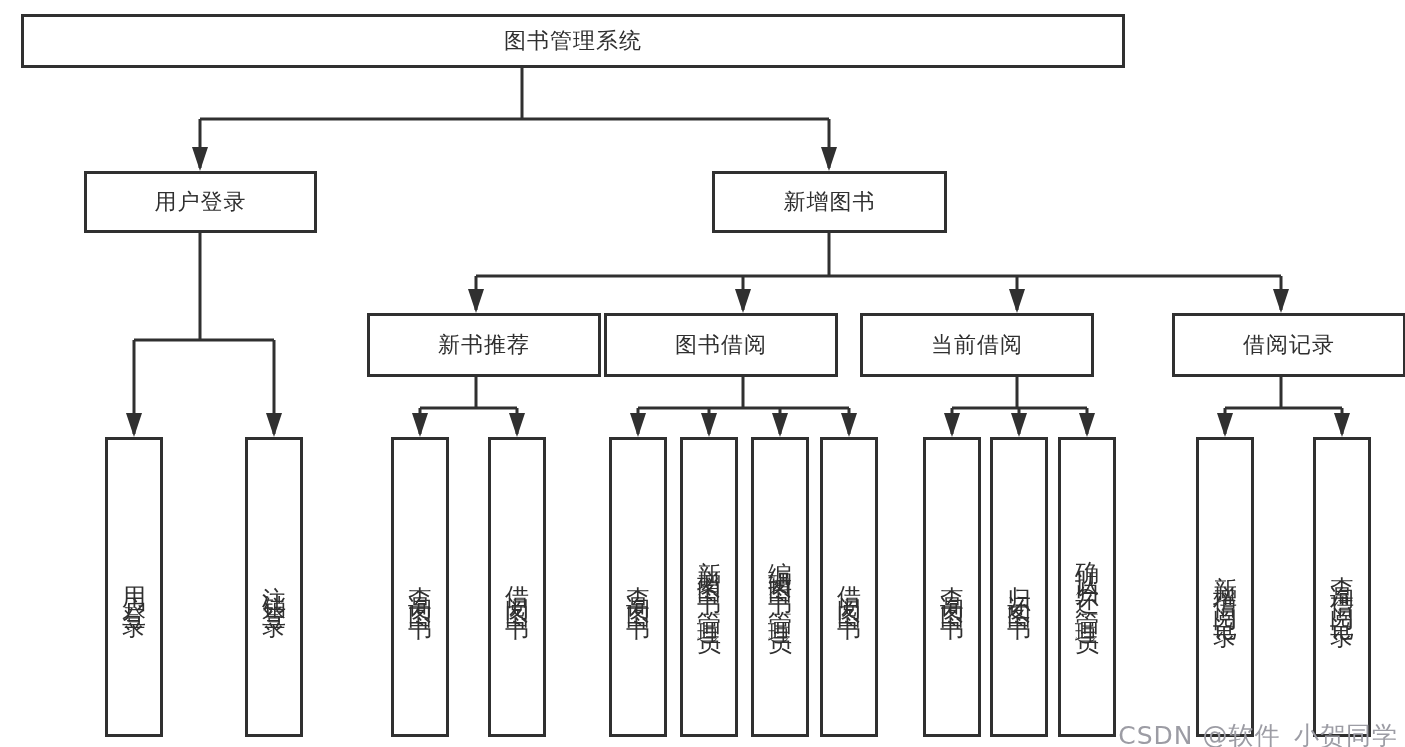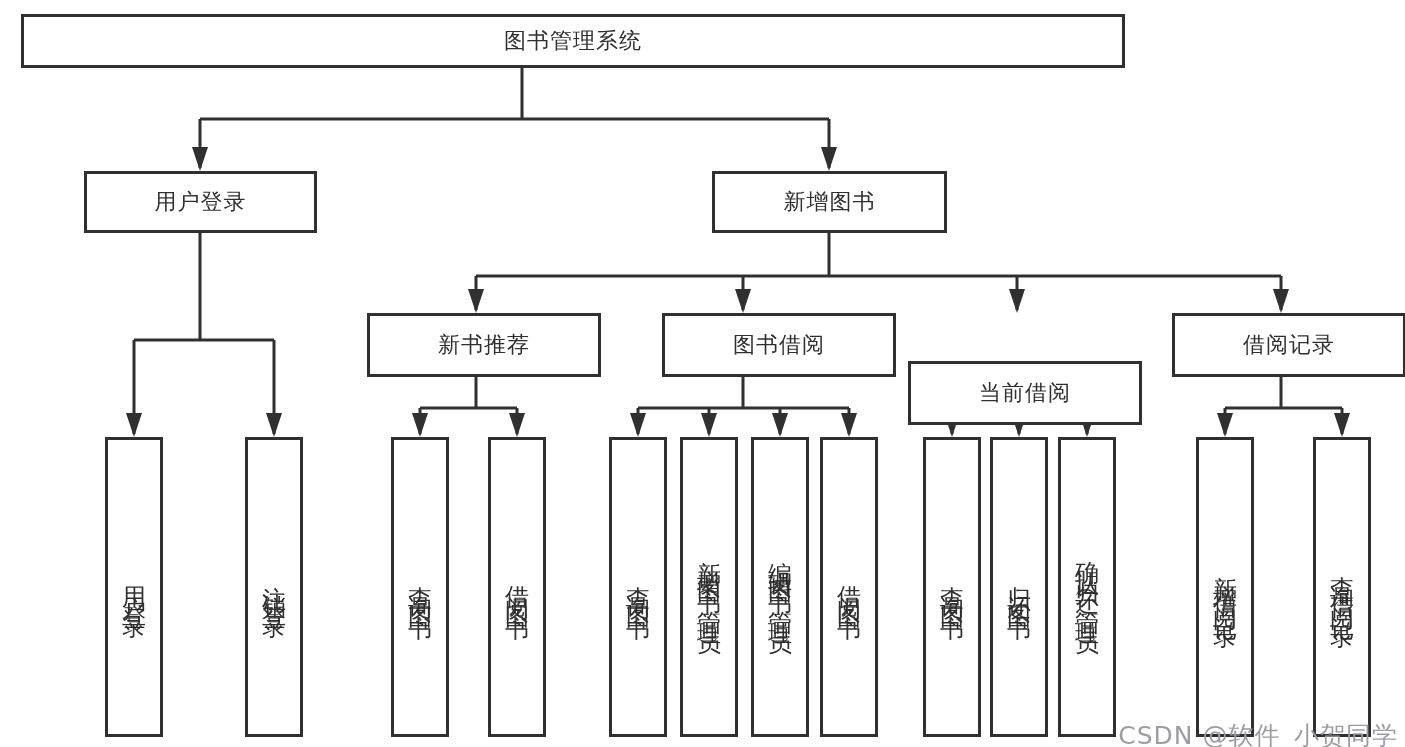--- a/index.html
+++ b/index.html
@@ -29,21 +29,21 @@
     text-orientation: mixed;
     font-size: 24px;
     letter-spacing: 10px;
     line-height: 1;
     white-space: nowrap;
   }
   .root  { left: 21px;  top: 14px;  width: 1104px; height: 54px; }
   .l2a   { left: 84px;  top: 171px; width: 233px;  height: 62px; }
   .l2b   { left: 712px; top: 171px; width: 235px;  height: 62px; }
   .l3    { top: 313px; width: 234px; height: 64px; }
-  .l3a { left: 367px; }  .l3b { left: 662px; }  .l3c { left: 908px; margin-top: 48px; }  .l3d { left: 1172px; }
+  .l3a { left: 367px; }  .l3b { left: 604px; }  .l3c { left: 860px; }  .l3d { left: 1172px; }
   .leaf  { top: 437px; width: 58px; height: 300px; }
   .lfA1 { left: 105px; }  .lfA2 { left: 245px; }
   .lfB1 { left: 391px; }  .lfB2 { left: 488px; }
   .lfC1 { left: 609px; }  .lfC2 { left: 680px; }  .lfC3 { left: 751px; }  .lfC4 { left: 820px; }
   .lfD1 { left: 923px; }  .lfD2 { left: 990px; }  .lfD3 { left: 1058px; }
   .lfE1 { left: 1196px; } .lfE2 { left: 1313px; }
   .watermark {
     position: absolute;
     top: 719px;
     right: 7px;

